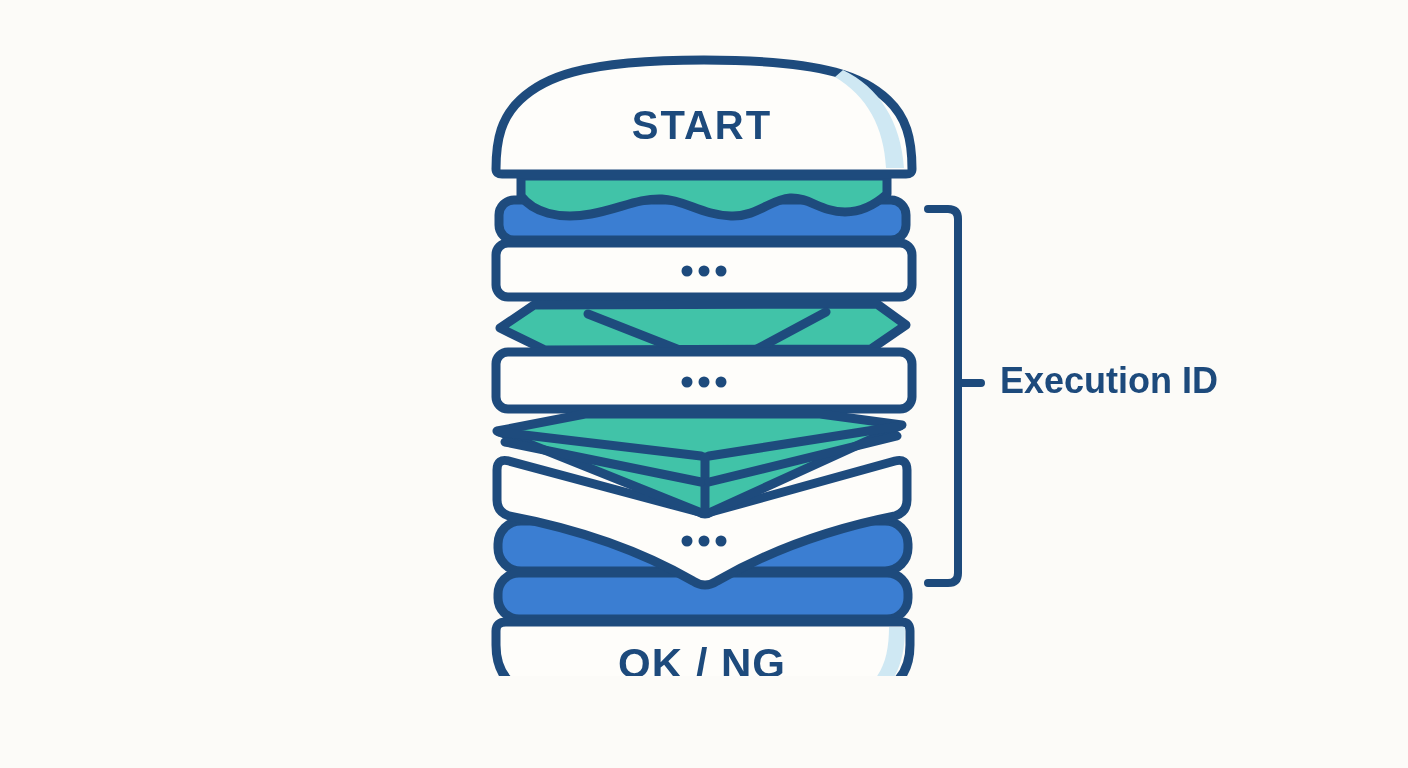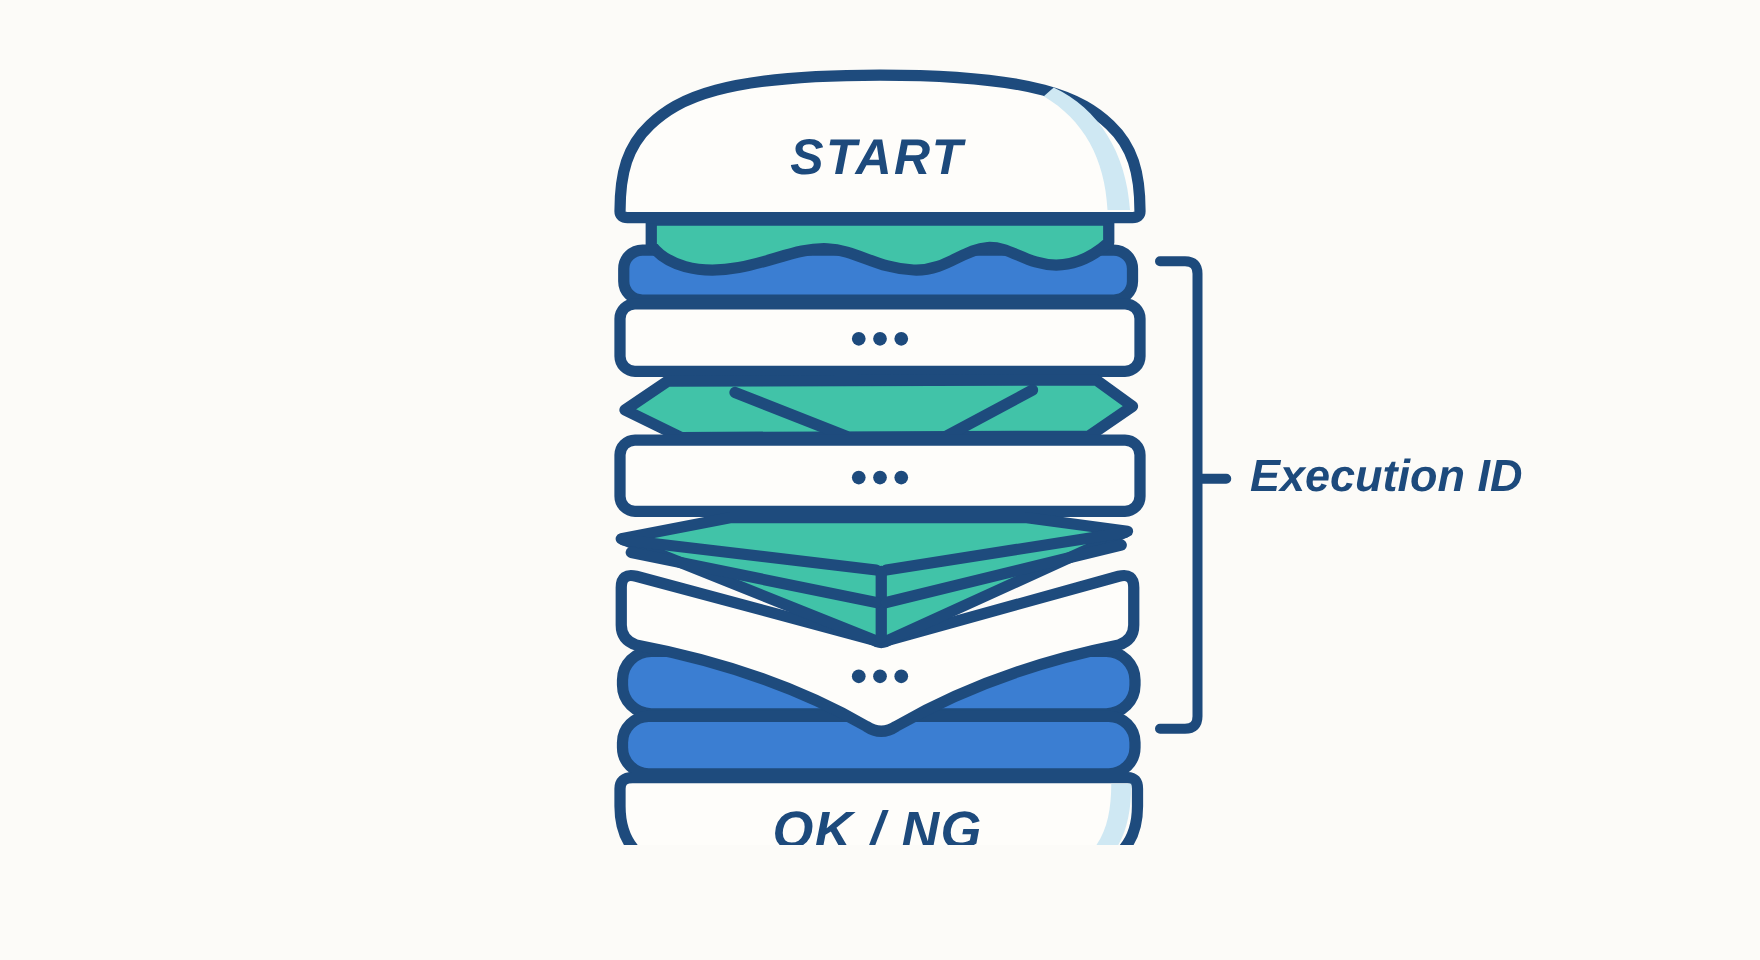--- a/index.html
+++ b/index.html
@@ -7,21 +7,21 @@
     --navy:#1e4b7d;
     --navy-text:#1d4a7c;
     --teal:#41c3a8;
     --blue:#3b7ed2;
     --fill-white:#fefdfa;
     --shade:#cfe8f3;
   }
   *{margin:0;padding:0;box-sizing:border-box;}
   html,body{width:100%;height:100%;}
   body{background:var(--bg);font-family:"Liberation Sans",sans-serif;}
-  .canvas{position:relative;width:1408px;height:676px;background:var(--bg);overflow:hidden;font-style:italic;}
+  .canvas{position:relative;width:1408px;height:676px;background:var(--bg);overflow:hidden;}
   svg{position:absolute;inset:0;display:block;}
   .outline{stroke:var(--navy);stroke-width:9;stroke-linejoin:round;stroke-linecap:round;}
   .fill-teal{fill:var(--teal);}
   .fill-blue{fill:var(--blue);}
   .fill-white{fill:var(--fill-white);}
   .fill-shade{fill:var(--shade);stroke:none;}
   .inner-line{fill:none;stroke:var(--navy);stroke-width:9;stroke-linecap:round;stroke-linejoin:round;}
   .dot{fill:var(--navy-text);stroke:none;}
   .bracket{fill:none;stroke:var(--navy-text);stroke-width:8;stroke-linecap:round;stroke-linejoin:round;}
   .label{fill:var(--navy-text);font-family:"Liberation Sans",sans-serif;font-weight:700;}

